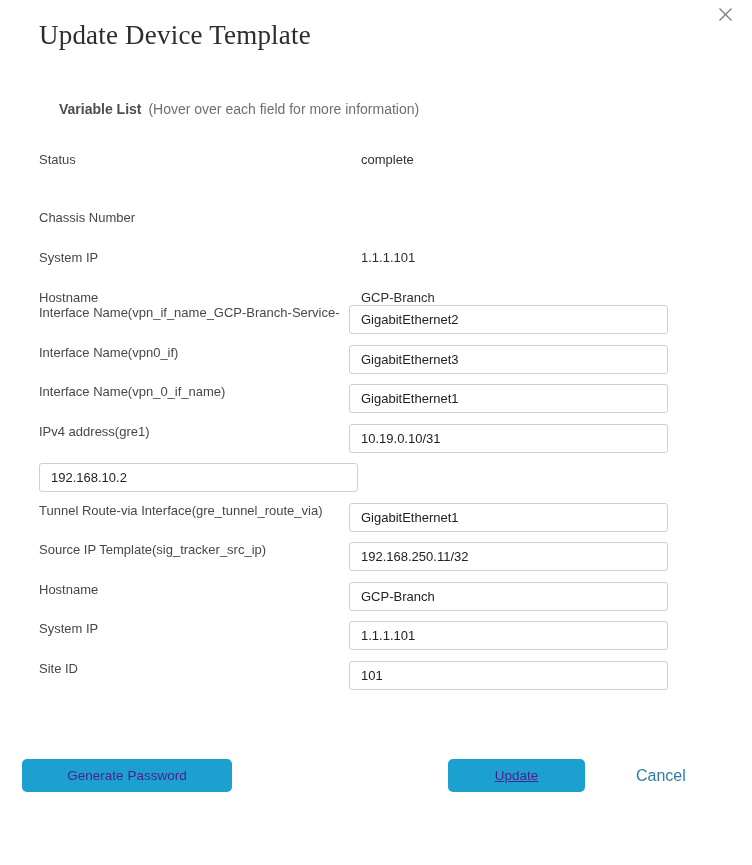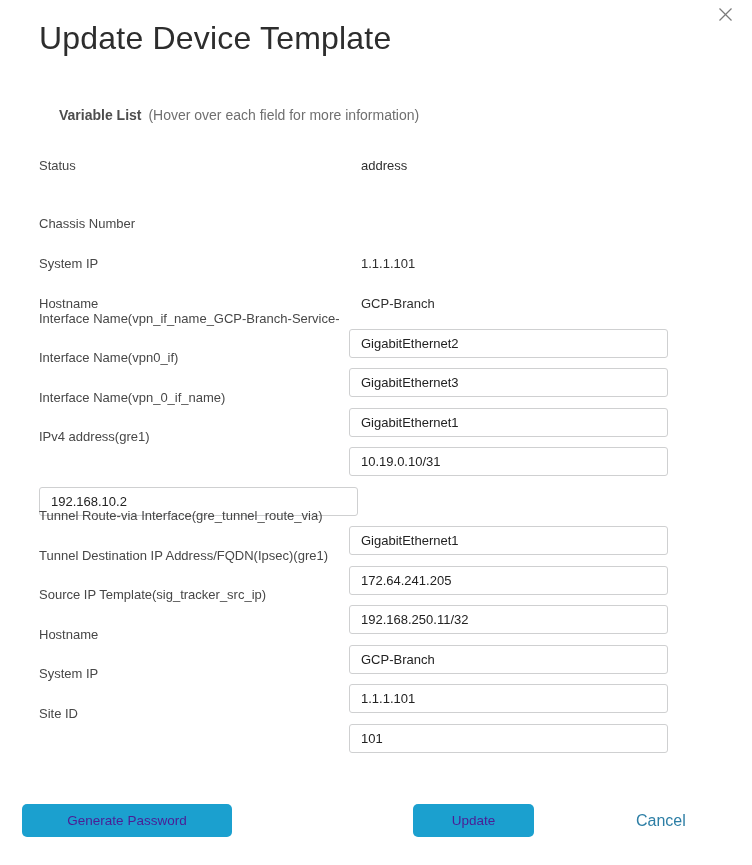--- a/index.html
+++ b/index.html
@@ -17,22 +17,22 @@
   .close-btn {
     position: absolute; top: 5px; right: 18px;
     width: 18px; height: 18px;
     background: none; border: none; padding: 0; cursor: pointer;
     display: flex; align-items: center; justify-content: center;
   }
 
   
   .title {
     margin: 0; padding: 20px 0 0 39px;
-    font-size: 32px; font-weight: 400; letter-spacing: 0.2px;
-    color: #2d2d2d; line-height: 1.15;
+    font-size: 27px; font-weight: 400; letter-spacing: 0.2px;
+    color: #2d2d2d; line-height: 1.15; font-family: Liberation Serif, serif;
   }
 
   
   .section-heading {
     margin: 50px 0 0 39px;
     font-size: 14px; line-height: 17px;
     white-space: nowrap;
   }
   .section-heading .bold { font-weight: bold; color: #4d4d4d; margin-left: 20px; }
   .section-heading .note { font-weight: 400; color: #6f6f6f; margin-left: 3px; }
@@ -55,37 +55,36 @@
     white-space: nowrap;
   }
   .field-input {
     width: 319px; height: 29px;
     border: 1px solid #cfd0d1; border-radius: 3px;
     padding: 0 11px;
     font-family: "Liberation Sans", sans-serif;
     font-size: 13px; color: #222222;
     background: #ffffff;
     outline: none;
-    margin-top: 18px;
   }
 
   
   .footer { position: relative; margin-top: 59px; height: 36px; }
   .btn {
     position: absolute; top: 0;
     height: 33px;
     border: none; border-radius: 5px;
     background: var(--primary-button, #1BA0CF);
     color: #4c1d95;
     font-family: "Liberation Sans", sans-serif;
     font-size: 13.5px;
     cursor: pointer;
   }
   .btn-generate { left: 22px; width: 210px; }
-  .btn-update { left: 413px; width: 121px; }
+  .btn-update { left: 448px; width: 137px; text-decoration: underline; }
   .link-cancel {
     position: absolute; left: 632px; top: 0;
     height: 33px; display: flex; align-items: center;
     background: none; border: none; padding: 0 4px;
     color: var(--cancel-link, #2C7EA5);
     font-family: "Liberation Sans", sans-serif;
     font-size: 16px;
     cursor: pointer;
   }
 </style>
@@ -105,21 +104,21 @@
 
   <div class="section-heading">
     <span class="bold">Variable List</span>
     <span class="note">(Hover over each field for more information)</span>
   </div>
 
   <div class="static-rows">
 
       <div class="row">
         <span class="field-label">Status</span>
-        <span class="field-value">address</span>
+        <span class="field-value">complete</span>
       </div>
 
       <div class="row">
         <span class="field-label">Chassis Number</span>
         <span class="field-value"></span>
       </div>
 
       <div class="row">
         <span class="field-label">System IP</span>
         <span class="field-value">1.1.1.101</span>
@@ -155,24 +154,20 @@
 
       <div class="row">
         <input class="field-input" type="text" spellcheck="false" value="192.168.10.2" style="">
       </div>
 
       <div class="row">
         <span class="field-label">Tunnel Route-via Interface(gre_tunnel_route_via)</span>
         <input class="field-input" type="text" spellcheck="false" value="GigabitEthernet1" style="">
       </div>
 
-      <div class="row">
-        <span class="field-label">Tunnel Destination IP Address/FQDN(Ipsec)(gre1)</span>
-        <input class="field-input" type="text" spellcheck="false" value="172.64.241.205" style="">
-      </div>
 
       <div class="row">
         <span class="field-label">Source IP Template(sig_tracker_src_ip)</span>
         <input class="field-input" type="text" spellcheck="false" value="192.168.250.11/32" style="">
       </div>
 
       <div class="row">
         <span class="field-label">Hostname</span>
         <input class="field-input" type="text" spellcheck="false" value="GCP-Branch" style="">
       </div>

